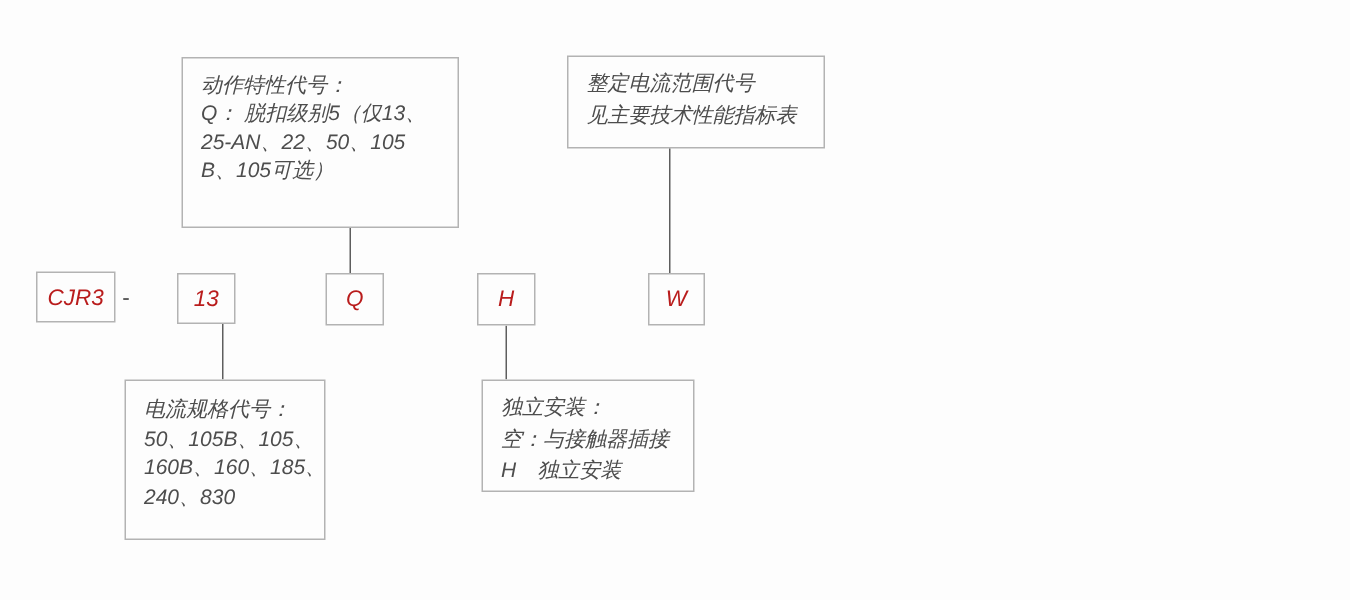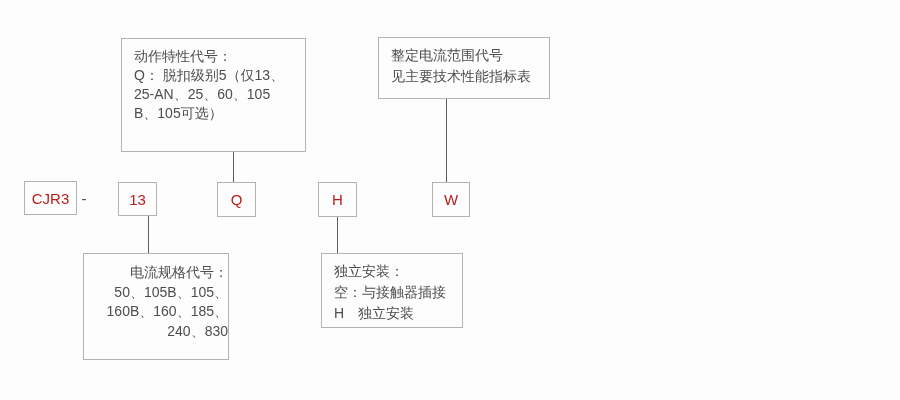--- a/index.html
+++ b/index.html
@@ -9,20 +9,21 @@
     font-family:"Liberation Sans","DejaVu Sans",sans-serif;
     color:#4d4d4d;
     overflow:hidden;
   }
   .stage{position:relative;width:900px;height:400px;}
   .box{
     position:absolute;
     border:1px solid #b3b3b3;
     background:#fdfdfd;
     box-sizing:border-box;
+    font-style:italic;
   }
   .callout{
     font-size:14px;
     color:#4d4d4d;
   }
   .callout .ln{white-space:nowrap;}
   .code{
     display:flex;
     align-items:center;
     justify-content:center;
@@ -42,21 +43,21 @@
   }
 </style>
 </head>
 <body>
 
 <div class="stage">
 
   <div class="box callout" style="left:121px;top:38px;width:185px;height:114px;padding:8px 0 0 12px;line-height:19px;">
     <div class="ln">动作特性代号：</div>
     <div class="ln">Q： 脱扣级别5（仅13、</div>
-    <div class="ln">25-AN、25、60、105</div>
+    <div class="ln">25-AN、22、50、105</div>
     <div class="ln">B、105可选）</div>
   </div>
 
   <div class="box callout" style="left:378px;top:37px;width:172px;height:62px;padding:7px 0 0 12px;line-height:21px;">
     <div class="ln">整定电流范围代号</div>
     <div class="ln">见主要技术性能指标表</div>
   </div>
 
   <div class="vline" style="left:233px;top:152px;height:30px;"></div>
   <div class="vline" style="left:446px;top:99px;height:83px;"></div>
@@ -68,21 +69,21 @@
   <div class="dash" style="left:78px;top:181px;width:12px;height:34px;">-</div>
 
   <div class="box code" style="left:118px;top:182px;width:39px;height:34px;">13</div>
 
   <div class="box code" style="left:217px;top:182px;width:39px;height:35px;">Q</div>
 
   <div class="box code" style="left:318px;top:182px;width:39px;height:35px;">H</div>
 
   <div class="box code" style="left:432px;top:182px;width:38px;height:35px;">W</div>
 
-  <div class="box callout" style="left:83px;top:253px;width:146px;height:107px;padding:9px 0 0 12px;line-height:19.5px;text-align:right;">
+  <div class="box callout" style="left:83px;top:253px;width:134px;height:107px;padding:9px 0 0 12px;line-height:19.5px;">
     <div class="ln">电流规格代号：</div>
     <div class="ln">50、105B、105、</div>
     <div class="ln">160B、160、185、</div>
     <div class="ln">240、830</div>
   </div>
 
   <div class="box callout" style="left:321px;top:253px;width:142px;height:75px;padding:7px 0 0 12px;line-height:21px;">
     <div class="ln">独立安装：</div>
     <div class="ln">空：与接触器插接</div>
     <div class="ln">H　独立安装</div>

